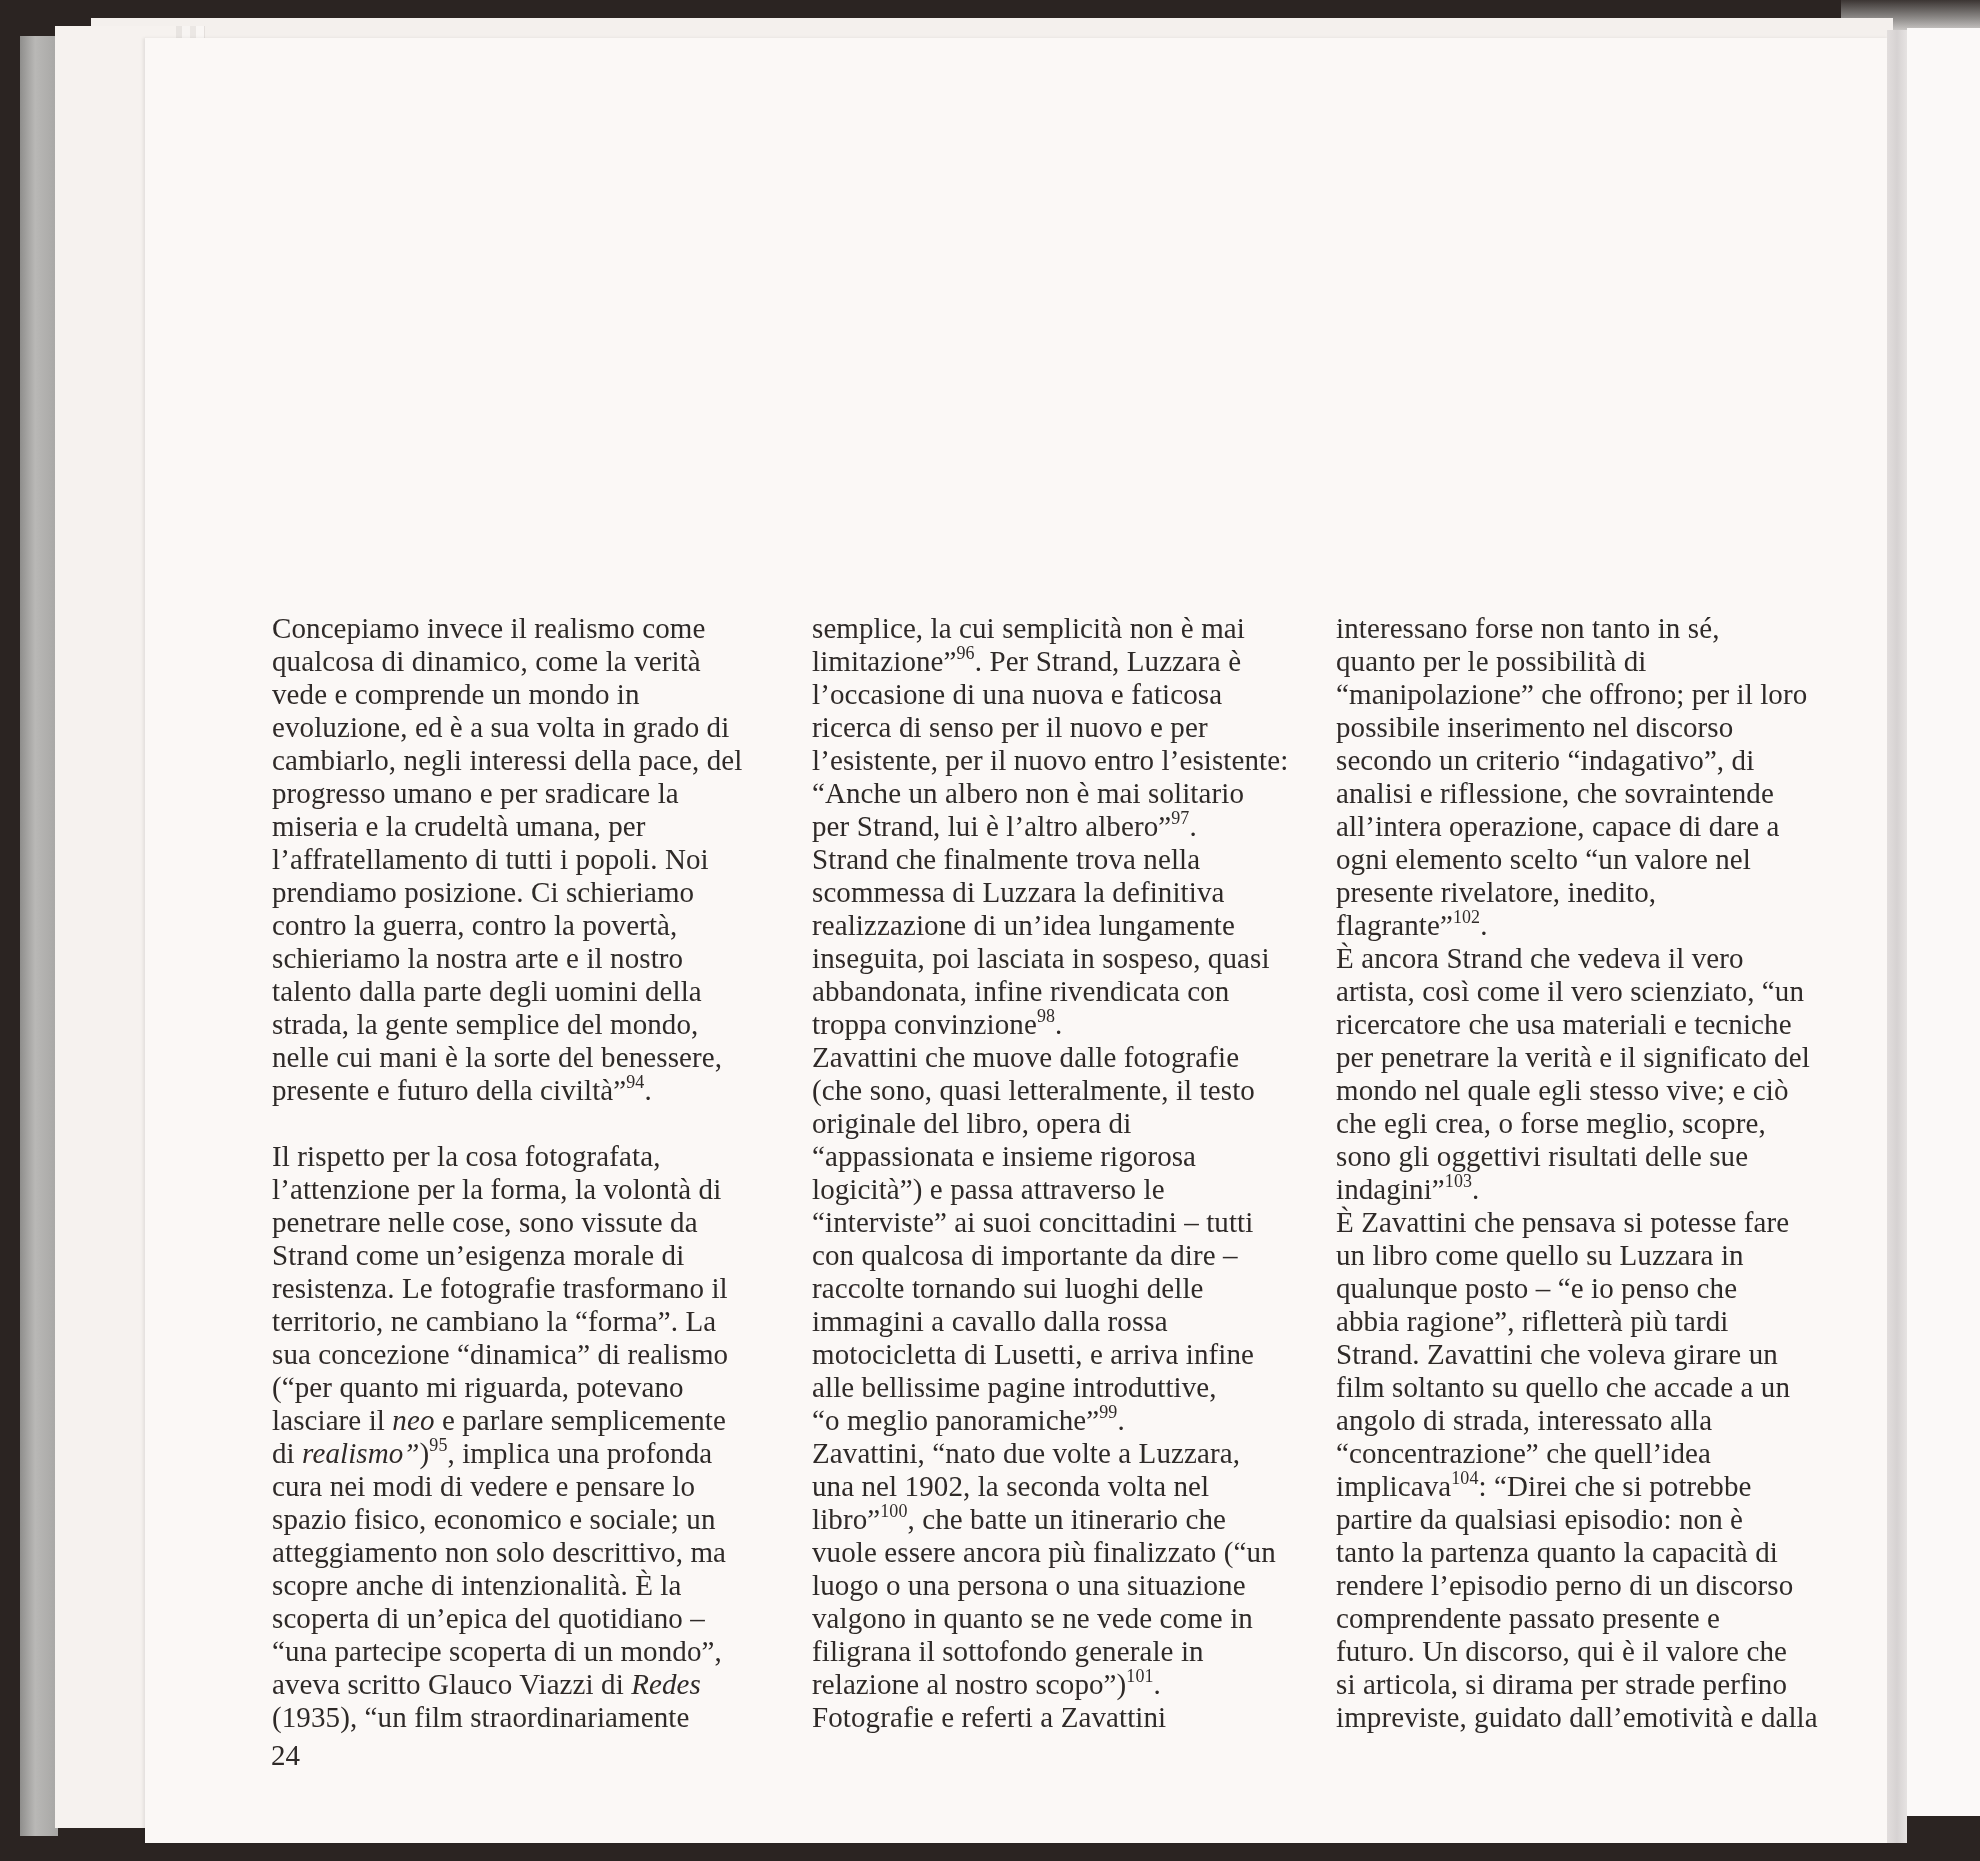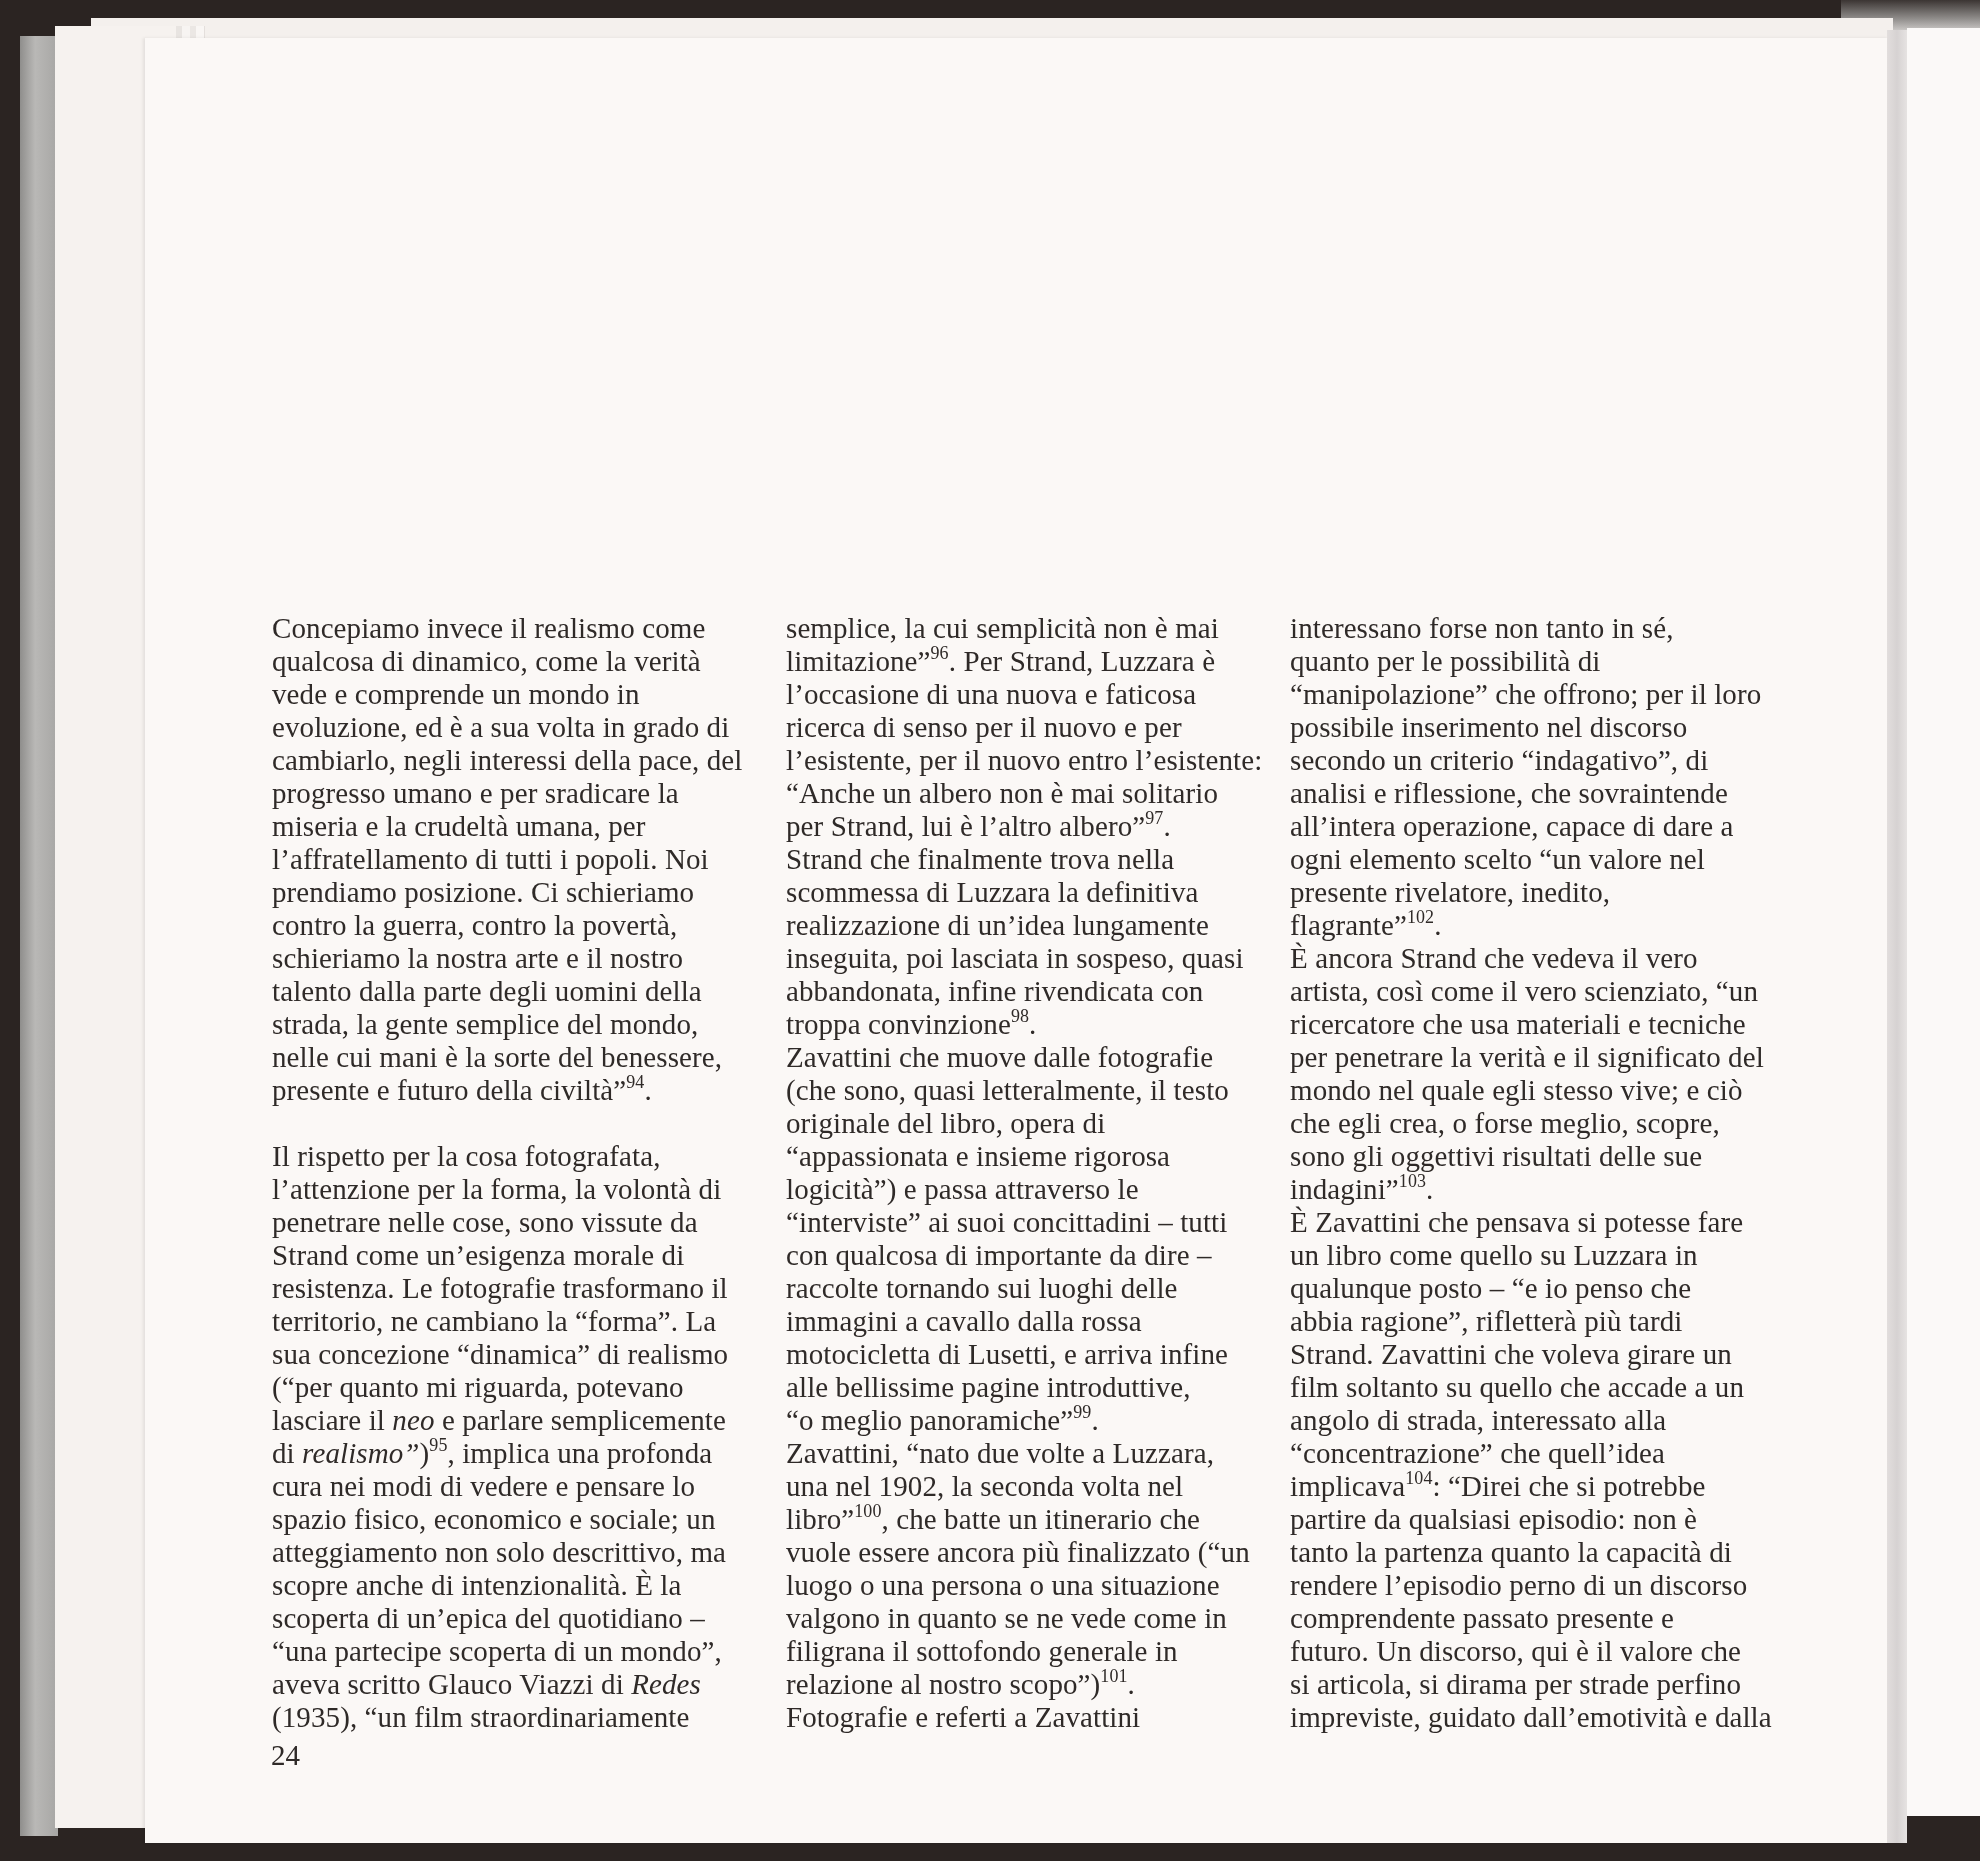--- a/index.html
+++ b/index.html
@@ -39,22 +39,22 @@
       position: absolute; left: 1841px; top: 0px; width: 139px; height: 30px;
       background: linear-gradient(to bottom, #3b3533, #8d8a88 60%, #c9c6c4);
     }
     .column {
       position: absolute; top: 564px;
       font-size: 29px; line-height: 33px; color: #2f2a28;
       letter-spacing: 0.1px;
       margin-top: 48px;
     }
     .col1 { left: 272px; width: 515px; }
-    .col2 { left: 786px; width: 515px; font-family: Liberation Serif, serif; }
-    .col3 { left: 1290px; width: 525px; }
+    .col2 { left: 812px; width: 515px; font-family: Liberation Serif, serif; }
+    .col3 { left: 1336px; width: 525px; }
     .line { white-space: nowrap; display: block; height: 33px; }
     .gap { height: 33px; display: block; }
     sup { font-size: 62%; line-height: 0; vertical-align: 0.65em; text-align: center; }
     em { font-style: italic; }
     .page-number {
       position: absolute; left: 271px; top: 1739px;
       font-size: 29px; color: #2f2a28;
     }
   </style>
 </head>

